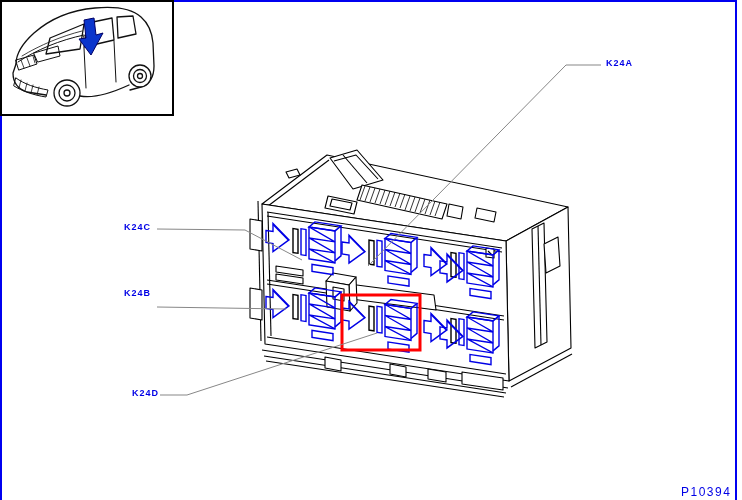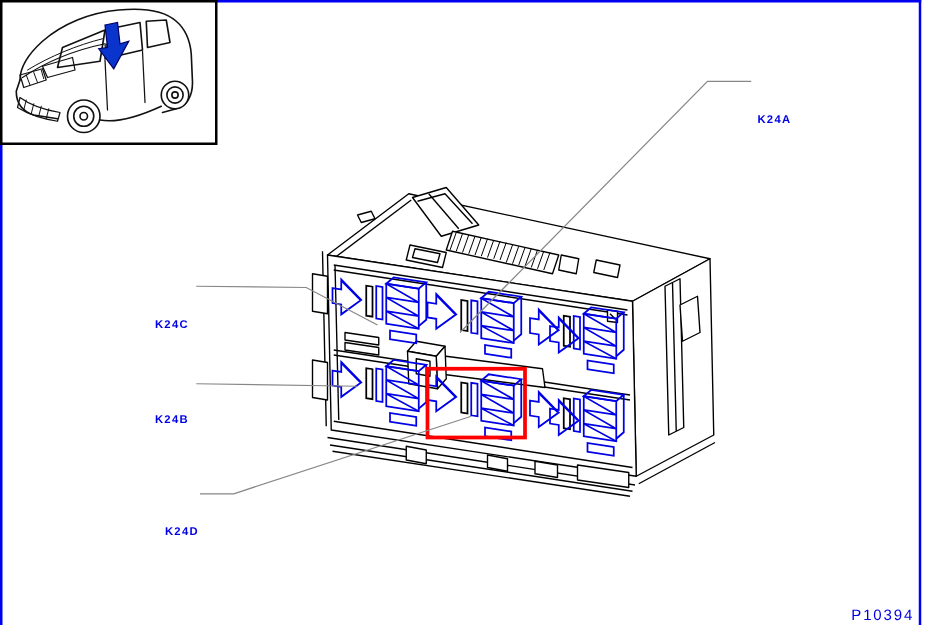--- a/index.html
+++ b/index.html
@@ -1,20 +1,20 @@
 <!DOCTYPE html>
 <html><head>
 <meta charset="utf-8">
 <style>
   html,body{margin:0;padding:0;background:#ffffff;}
   #page{position:relative;width:742px;height:500px;background:#fff;overflow:hidden;
         font-family:"Liberation Sans",sans-serif;}
   #art{position:absolute;left:0;top:0;width:742px;height:500px;}
   .callout{position:absolute;font:bold 9px "Liberation Sans",sans-serif;
-           color:#0000e6;letter-spacing:1px;white-space:nowrap;margin-top:32px;}
+           color:#0000e6;letter-spacing:1px;white-space:nowrap;}
   .partnum{position:absolute;font:12px "Liberation Sans",sans-serif;
            color:#0000e6;letter-spacing:1.5px;white-space:nowrap;}
   .k{stroke:#000000;}
 </style>
 </head>
 <body>
 
 <div id="page">
 
 <svg id="art" viewBox="0 0 742 500">
@@ -163,18 +163,18 @@
         <ellipse cx="140" cy="76" rx="2.5" ry="2.5"></ellipse>
       </g>
     </g>
 
     <path d="M84,20 L94,18 L96,35 L103,33 L91,55 L79,39 L86,38 Z" stroke="#000066" stroke-width="1" fill="#0a35cc"></path>
   </g>
 </svg>
 
 <div class="callout" style="left:606px;top:58px;">K24A</div>
 <div class="callout" style="left:124px;top:222px;">K24C</div>
-<div class="callout" style="left:124px;top:298px;">K24B</div>
+<div class="callout" style="left:124px;top:288px;">K24B</div>
 <div class="callout" style="left:132px;top:388px;">K24D</div>
 
 <div class="partnum" style="left:681px;top:485px;">P10394</div>
 
 </div>
 
 </body></html>

